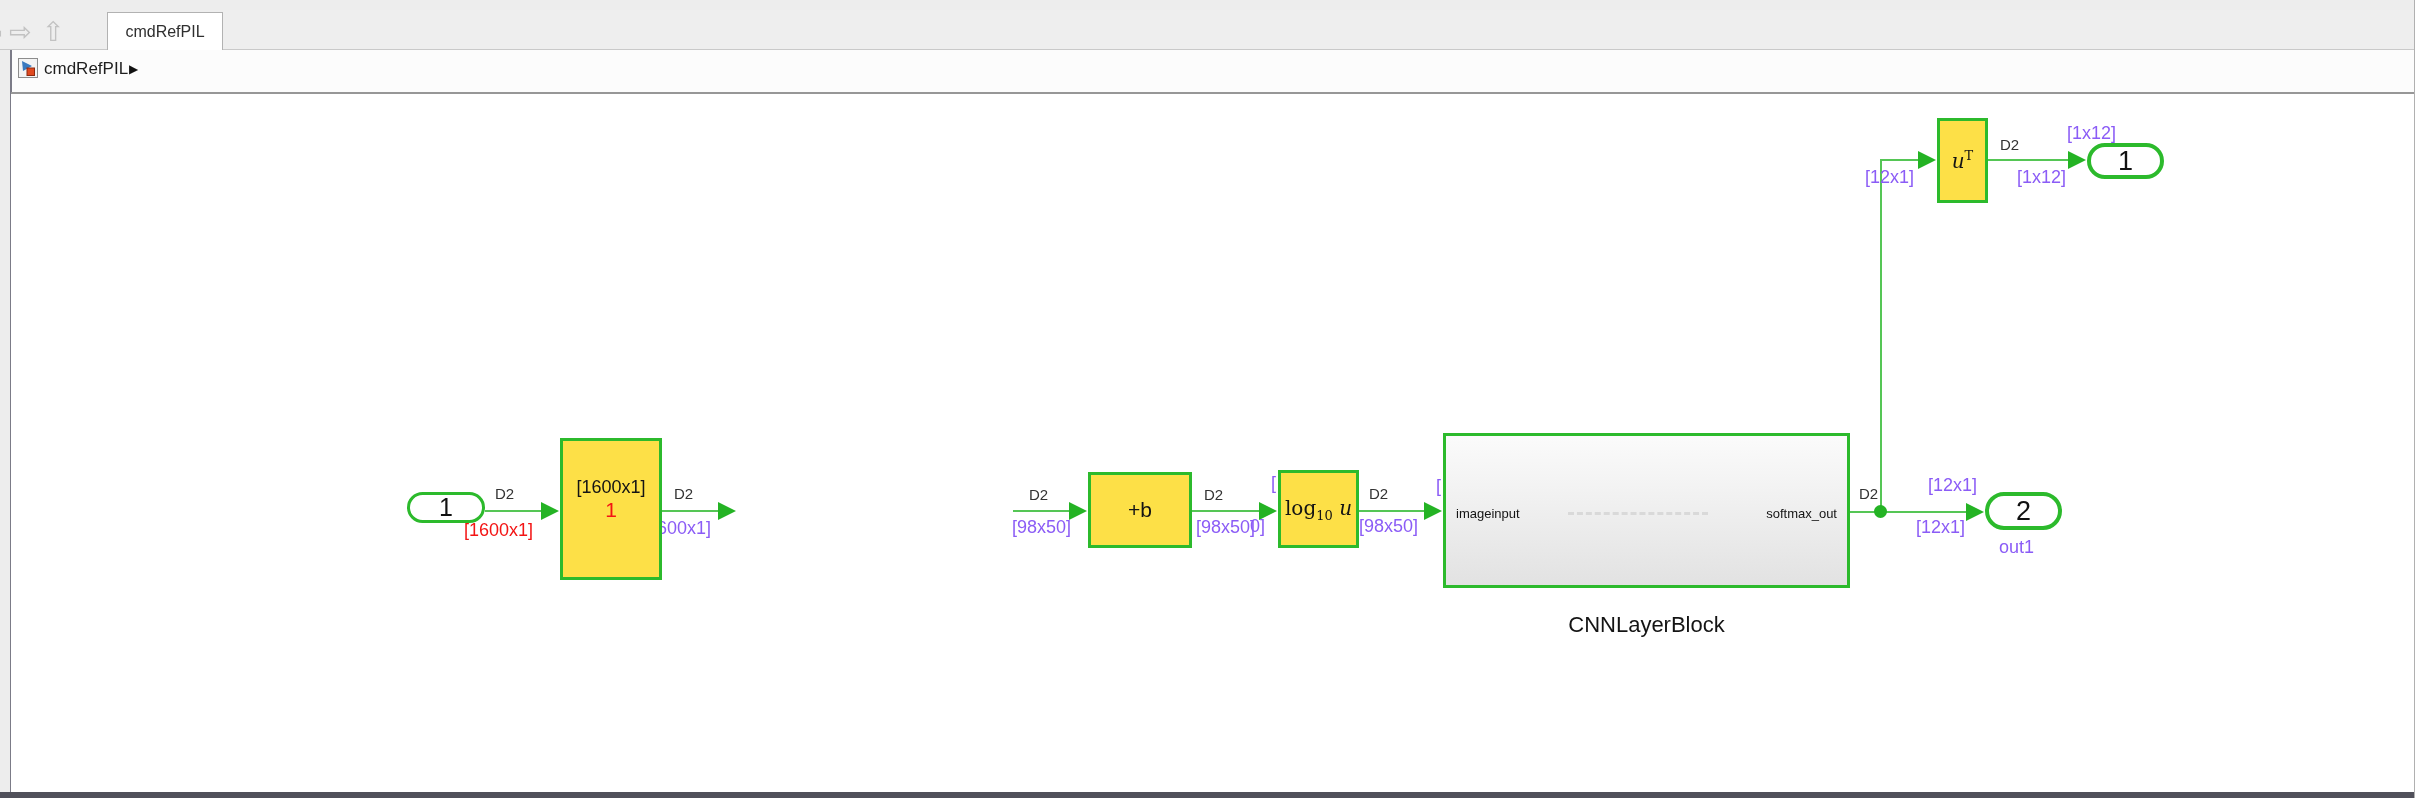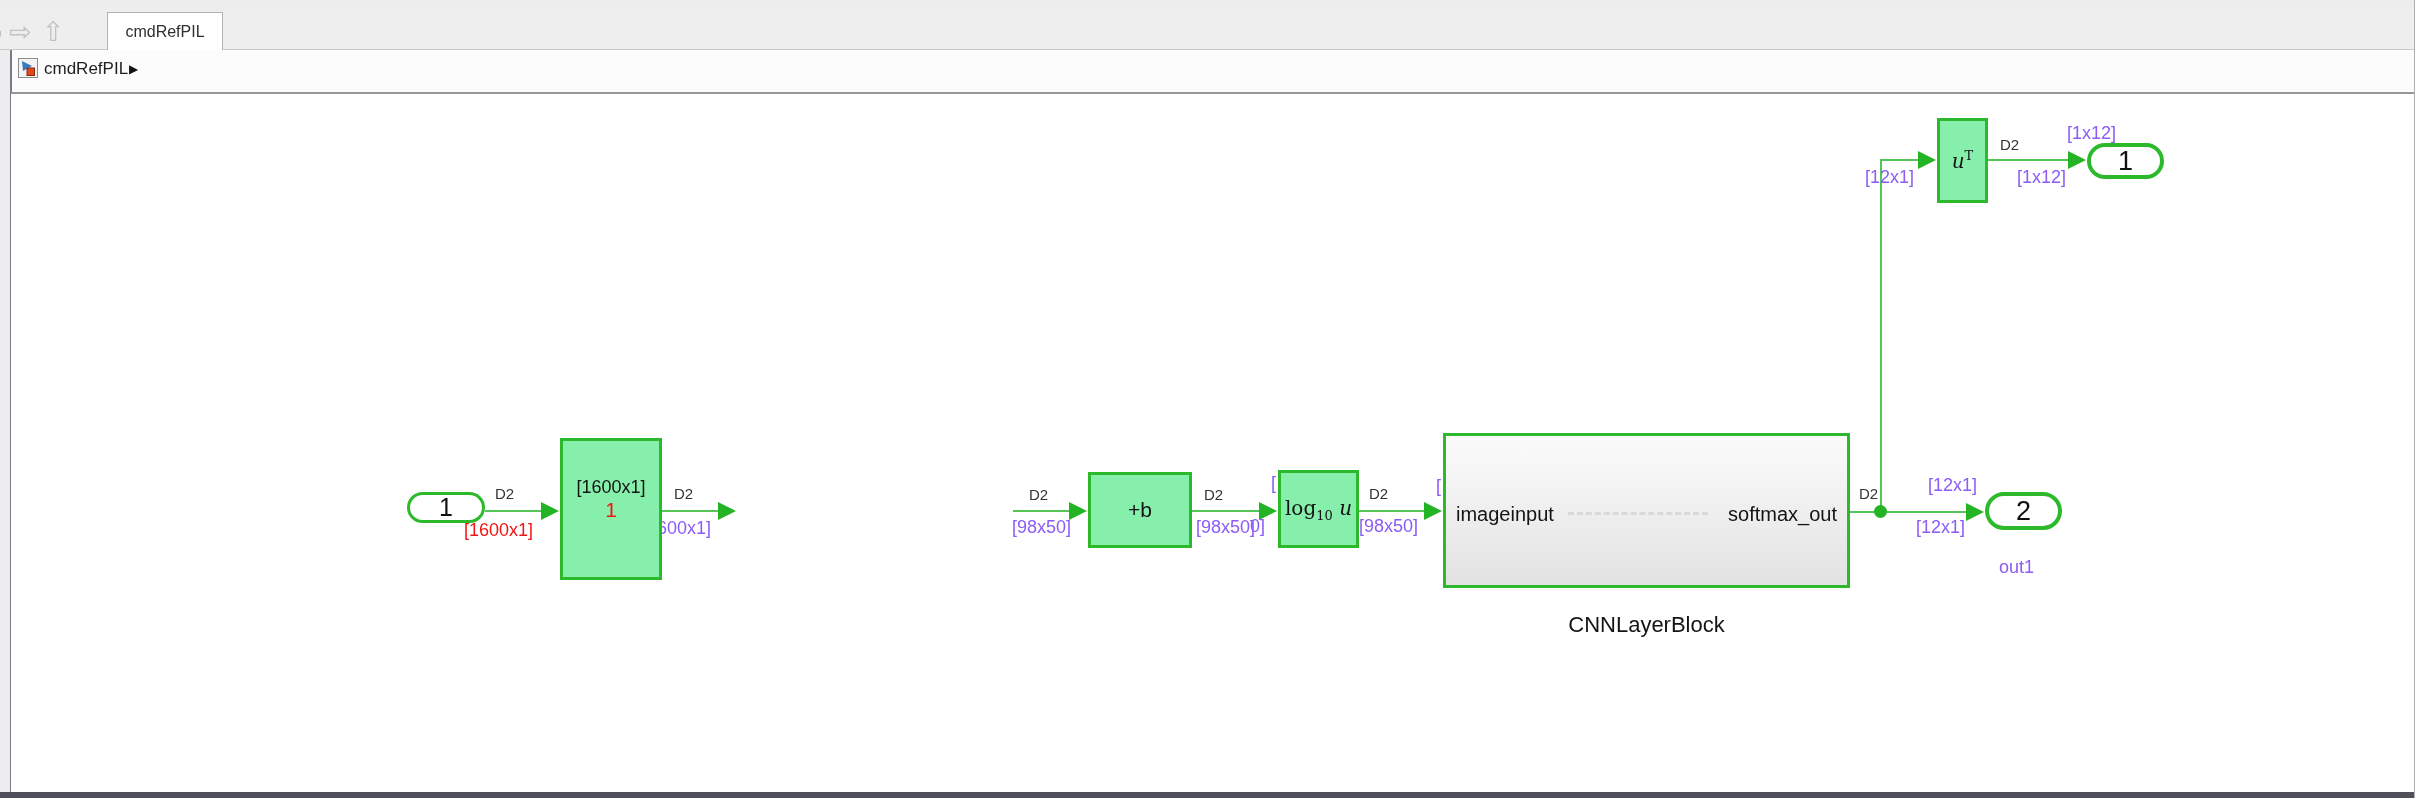--- a/index.html
+++ b/index.html
@@ -34,25 +34,25 @@
   .wire{position:absolute;background:#55c655;z-index:2;}
   .arr{position:absolute;width:0;height:0;border-top:9px solid transparent;
        border-bottom:9px solid transparent;border-left:18px solid #24b324;z-index:3;}
   .dot{position:absolute;width:13px;height:13px;border-radius:50%;background:#24b324;z-index:4;}
   .d2{position:absolute;font-size:15px;color:#333;line-height:15px;z-index:3;}
   .dim{position:absolute;font-size:18px;color:#8b5cf6;line-height:19px;z-index:3;white-space:nowrap;}
   .dim.red{color:#f31414;z-index:7;}
   .stadium{position:absolute;background:#fff;border:4px solid #2cba2c;border-radius:22px;
            display:flex;align-items:center;justify-content:center;font-size:27px;color:#111;
            box-sizing:border-box;z-index:6;}
-  .blk{position:absolute;background:#86efac;border:3px solid #2cba2c;box-sizing:border-box;z-index:5;}
+  .blk{position:absolute;background:#fde047;border:3px solid #2cba2c;box-sizing:border-box;z-index:5;}
   .serif{font-family:"DejaVu Serif",serif;}
   #cnnblk{background:linear-gradient(180deg,#fbfbfb 0%,#f0f0f0 45%,#e2e2e2 100%);}
   .blklabel{position:absolute;text-align:center;font-size:22px;color:#141414;z-index:3;}
-  .portname{position:absolute;font-size:20px;color:#141414;line-height:22px;}
+  .portname{position:absolute;font-size:13px;color:#141414;line-height:22px;}
   #cnndash{position:absolute;border-top:3px dashed #d9d9d9;z-index:1;}
   #downarrow{position:absolute;left:6px;bottom:3px;z-index:2;}
 </style>
 </head>
 <body>
 
 <div id="app">
 
 
   <div id="toolbar">
@@ -149,15 +149,15 @@
   <span class="dim" style="left:1196px;top:518px">[98x50]</span>
   <span class="dim" style="left:1359px;top:517px">[98x50]</span>
   <span class="dim" style="left:1271px;top:474px">[</span>
   <span class="dim" style="left:1250px;top:517px">0]</span>
   <span class="dim" style="left:1436px;top:477px">[</span>
   <span class="dim" style="left:1928px;top:476px">[12x1]</span>
   <span class="dim" style="left:1916px;top:518px">[12x1]</span>
   <span class="dim" style="left:1865px;top:168px">[12x1]</span>
   <span class="dim" style="left:2067px;top:124px">[1x12]</span>
   <span class="dim" style="left:2017px;top:168px">[1x12]</span>
-  <span class="dim" style="left:1999px;top:558px">out1</span>
+  <span class="dim" style="left:1999px;top:538px">out1</span>
 
 </div>
 
 </body></html>

